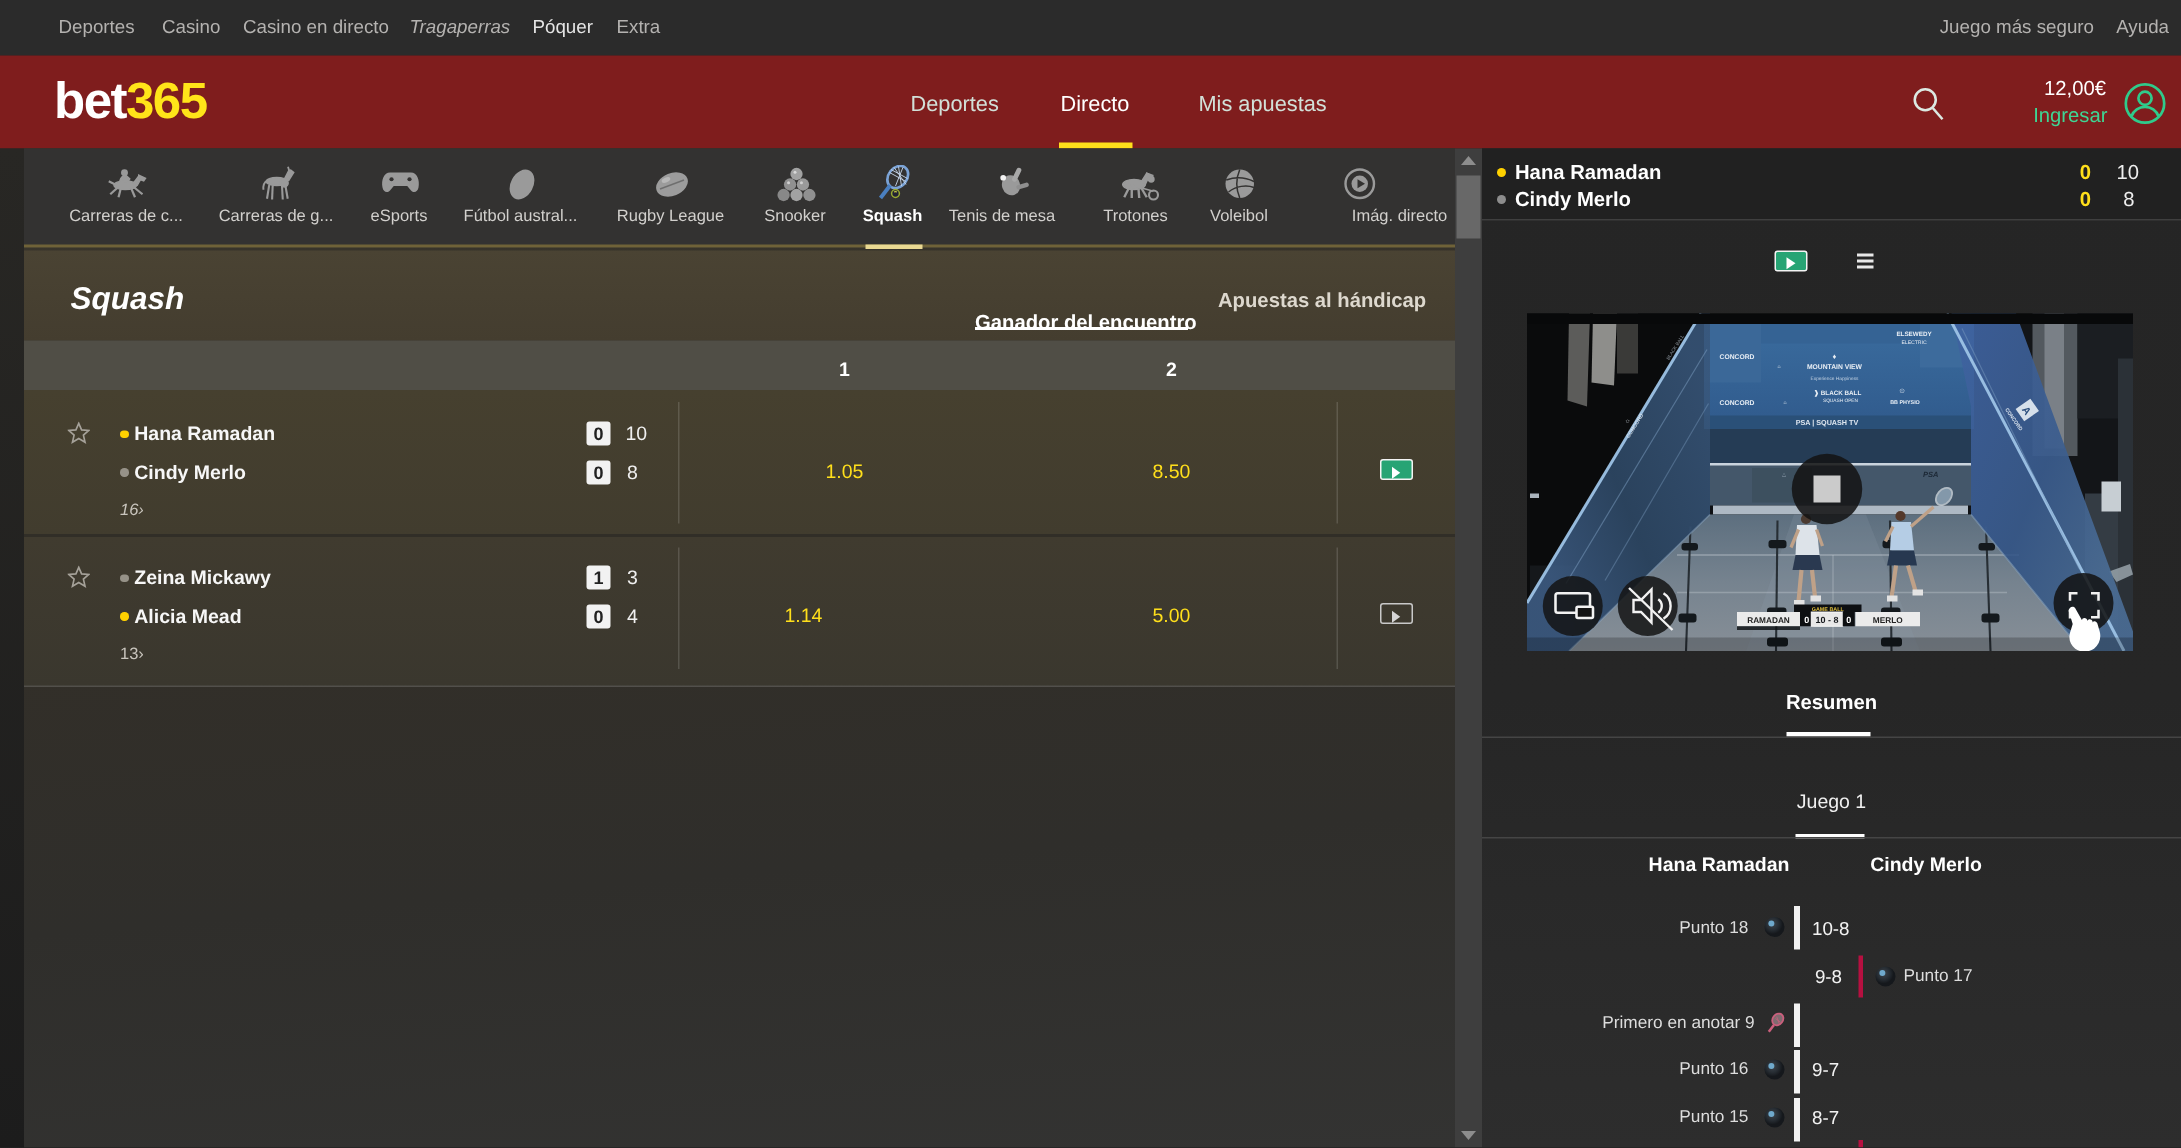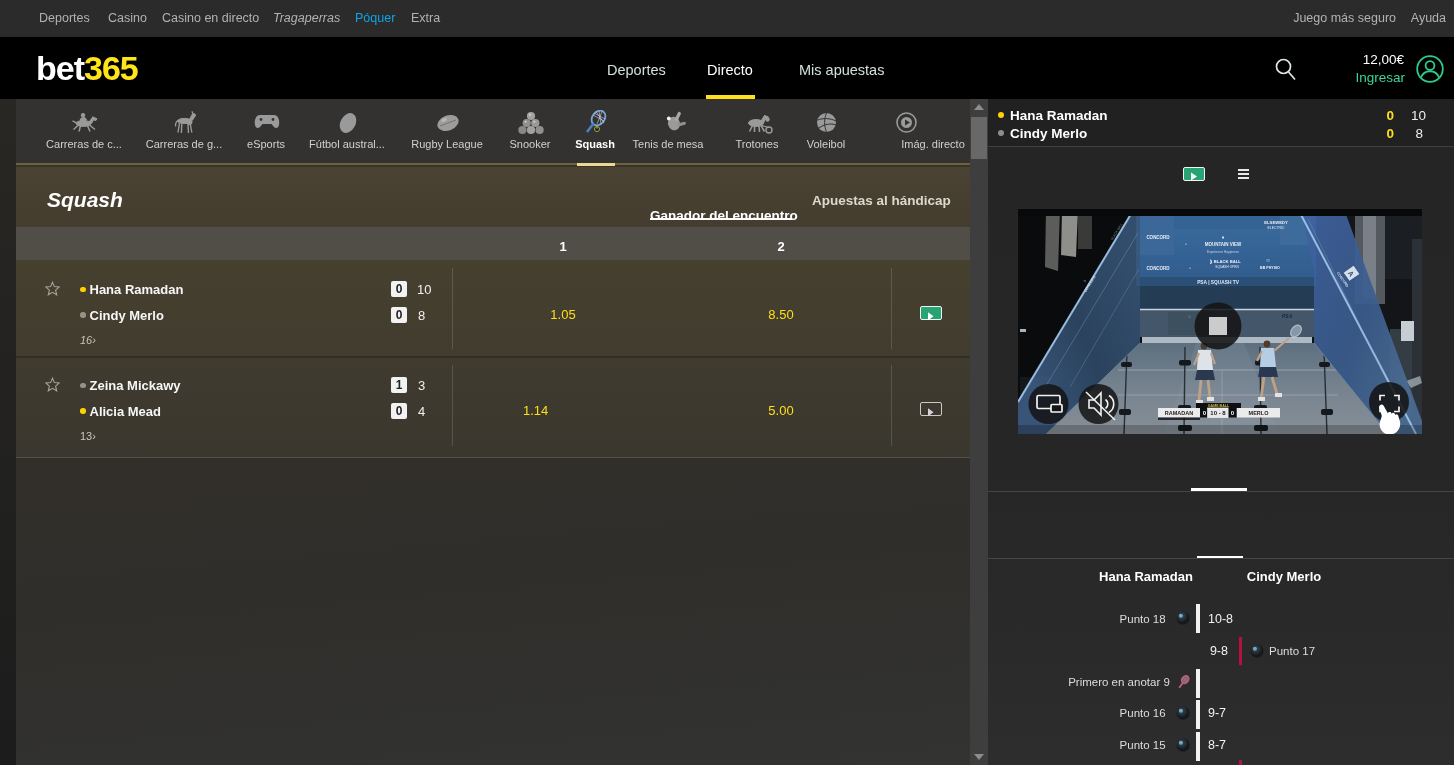--- a/index.html
+++ b/index.html
@@ -9,27 +9,27 @@
   .cv { transform:translateY(-50%); white-space:nowrap; }
 </style>
 </head>
 <body>
 
 <div class="abs" style="left:0;top:0;width:1454px;height:37px;background:#2b2b2b;">
   <div class="abs cv" style="top:18px;left:39px;color:#b4b2b0;font-size:12.5px;">Deportes</div>
   <div class="abs cv" style="top:18px;left:108px;color:#b4b2b0;font-size:12.5px;">Casino</div>
   <div class="abs cv" style="top:18px;left:162px;color:#b4b2b0;font-size:12.5px;">Casino en directo</div>
   <div class="abs cv" style="top:18px;left:273px;color:#b4b2b0;font-size:12.5px;font-style:italic;">Tragaperras</div>
-  <div class="abs cv" style="top:18px;left:355px;color:#0ea5e9;font-size:12.5px;">Póquer</div>
+  <div class="abs cv" style="top:18px;left:355px;color:#e5e5e5;font-size:12.5px;">Póquer</div>
   <div class="abs cv" style="top:18px;left:411px;color:#b4b2b0;font-size:12.5px;">Extra</div>
   <div class="abs cv" style="top:18px;right:58px;color:#b4b2b0;font-size:12.5px;">Juego más seguro</div>
   <div class="abs cv" style="top:18px;right:8px;color:#b4b2b0;font-size:12.5px;">Ayuda</div>
 </div>
 
-<div class="abs" style="left:0;top:37px;width:1454px;height:62px;background:#000000;">
+<div class="abs" style="left:0;top:37px;width:1454px;height:62px;background:#7f1d1d;">
   <div class="abs cv" style="top:31px;left:36px;font-size:34px;font-weight:bold;letter-spacing:-1px;color:#fff;">bet<span style="color:#ffe419;">365</span></div>
   <div class="abs cv" style="top:33px;left:607px;color:#d2e0d8;font-size:14.5px;">Deportes</div>
   <div class="abs cv" style="top:33px;left:707px;color:#ffffff;font-size:14.5px;">Directo</div>
   <div class="abs cv" style="top:33px;left:799px;color:#d2e0d8;font-size:14.5px;">Mis apuestas</div>
   <div class="abs" style="left:706px;top:58px;width:49px;height:4px;background:#ffdf1b;"></div>
 
   <svg class="abs" style="left:1272px;top:18px;" width="26" height="28" viewBox="0 0 26 28">
     <circle cx="11.5" cy="11.5" r="7" fill="none" stroke="#dce9e2" stroke-width="1.7"></circle>
     <line x1="16.5" y1="17" x2="23" y2="24.5" stroke="#dce9e2" stroke-width="1.7"></line>
   </svg>
@@ -427,23 +427,25 @@
     <rect x="189.5" y="199" width="21" height="9.5" fill="#e8e8e8" stroke="#fff" stroke-width="0.6"></rect>
     <text x="200" y="206.3" font-size="6" fill="#15181c" font-family="Liberation Sans, sans-serif" text-anchor="middle" font-weight="bold">10 - 8</text>
     <rect x="210.5" y="199" width="8" height="9.5" fill="#0d0f12"></rect>
     <text x="214.5" y="206.3" font-size="6" fill="#fff" font-family="Liberation Sans, sans-serif" text-anchor="middle" font-weight="bold">0</text>
     <rect x="219" y="199" width="43" height="9.5" fill="#ebebeb"></rect>
     <text x="240.5" y="206" font-size="5.5" fill="#222" font-family="Liberation Sans, sans-serif" text-anchor="middle" font-weight="bold">MERLO</text>
     <rect x="140" y="208.5" width="42" height="2.5" fill="#0d0f12" opacity="0.8"></rect>
   </svg>
   </div>
 
+  <div class="abs cv" style="top:369px;left:0;width:466px;text-align:center;color:#fff;font-size:13.5px;font-weight:bold;">Resumen</div>
   <div class="abs" style="left:203px;top:389px;width:56px;height:3px;background:#fff;"></div>
   <div class="abs" style="left:0;top:392px;width:466px;height:1px;background:#454545;"></div>
 
+  <div class="abs cv" style="top:435px;left:0;width:466px;text-align:center;color:#f0f0f0;font-size:13px;">Juego 1</div>
   <div class="abs" style="left:209px;top:457px;width:46px;height:3px;background:#fff;"></div>
   <div class="abs" style="left:0;top:459px;width:466px;height:1px;background:#454545;"></div>
 
   <div class="abs cv" style="top:477px;left:98px;width:120px;text-align:center;color:#fff;font-size:13px;font-weight:bold;">Hana Ramadan</div>
   <div class="abs cv" style="top:477px;left:236px;width:120px;text-align:center;color:#fff;font-size:13px;font-weight:bold;">Cindy Merlo</div>
 
   <div id="timeline">
     <svg width="0" height="0">
         <defs>
       <radialGradient id="ballg" cx="40%" cy="35%">

